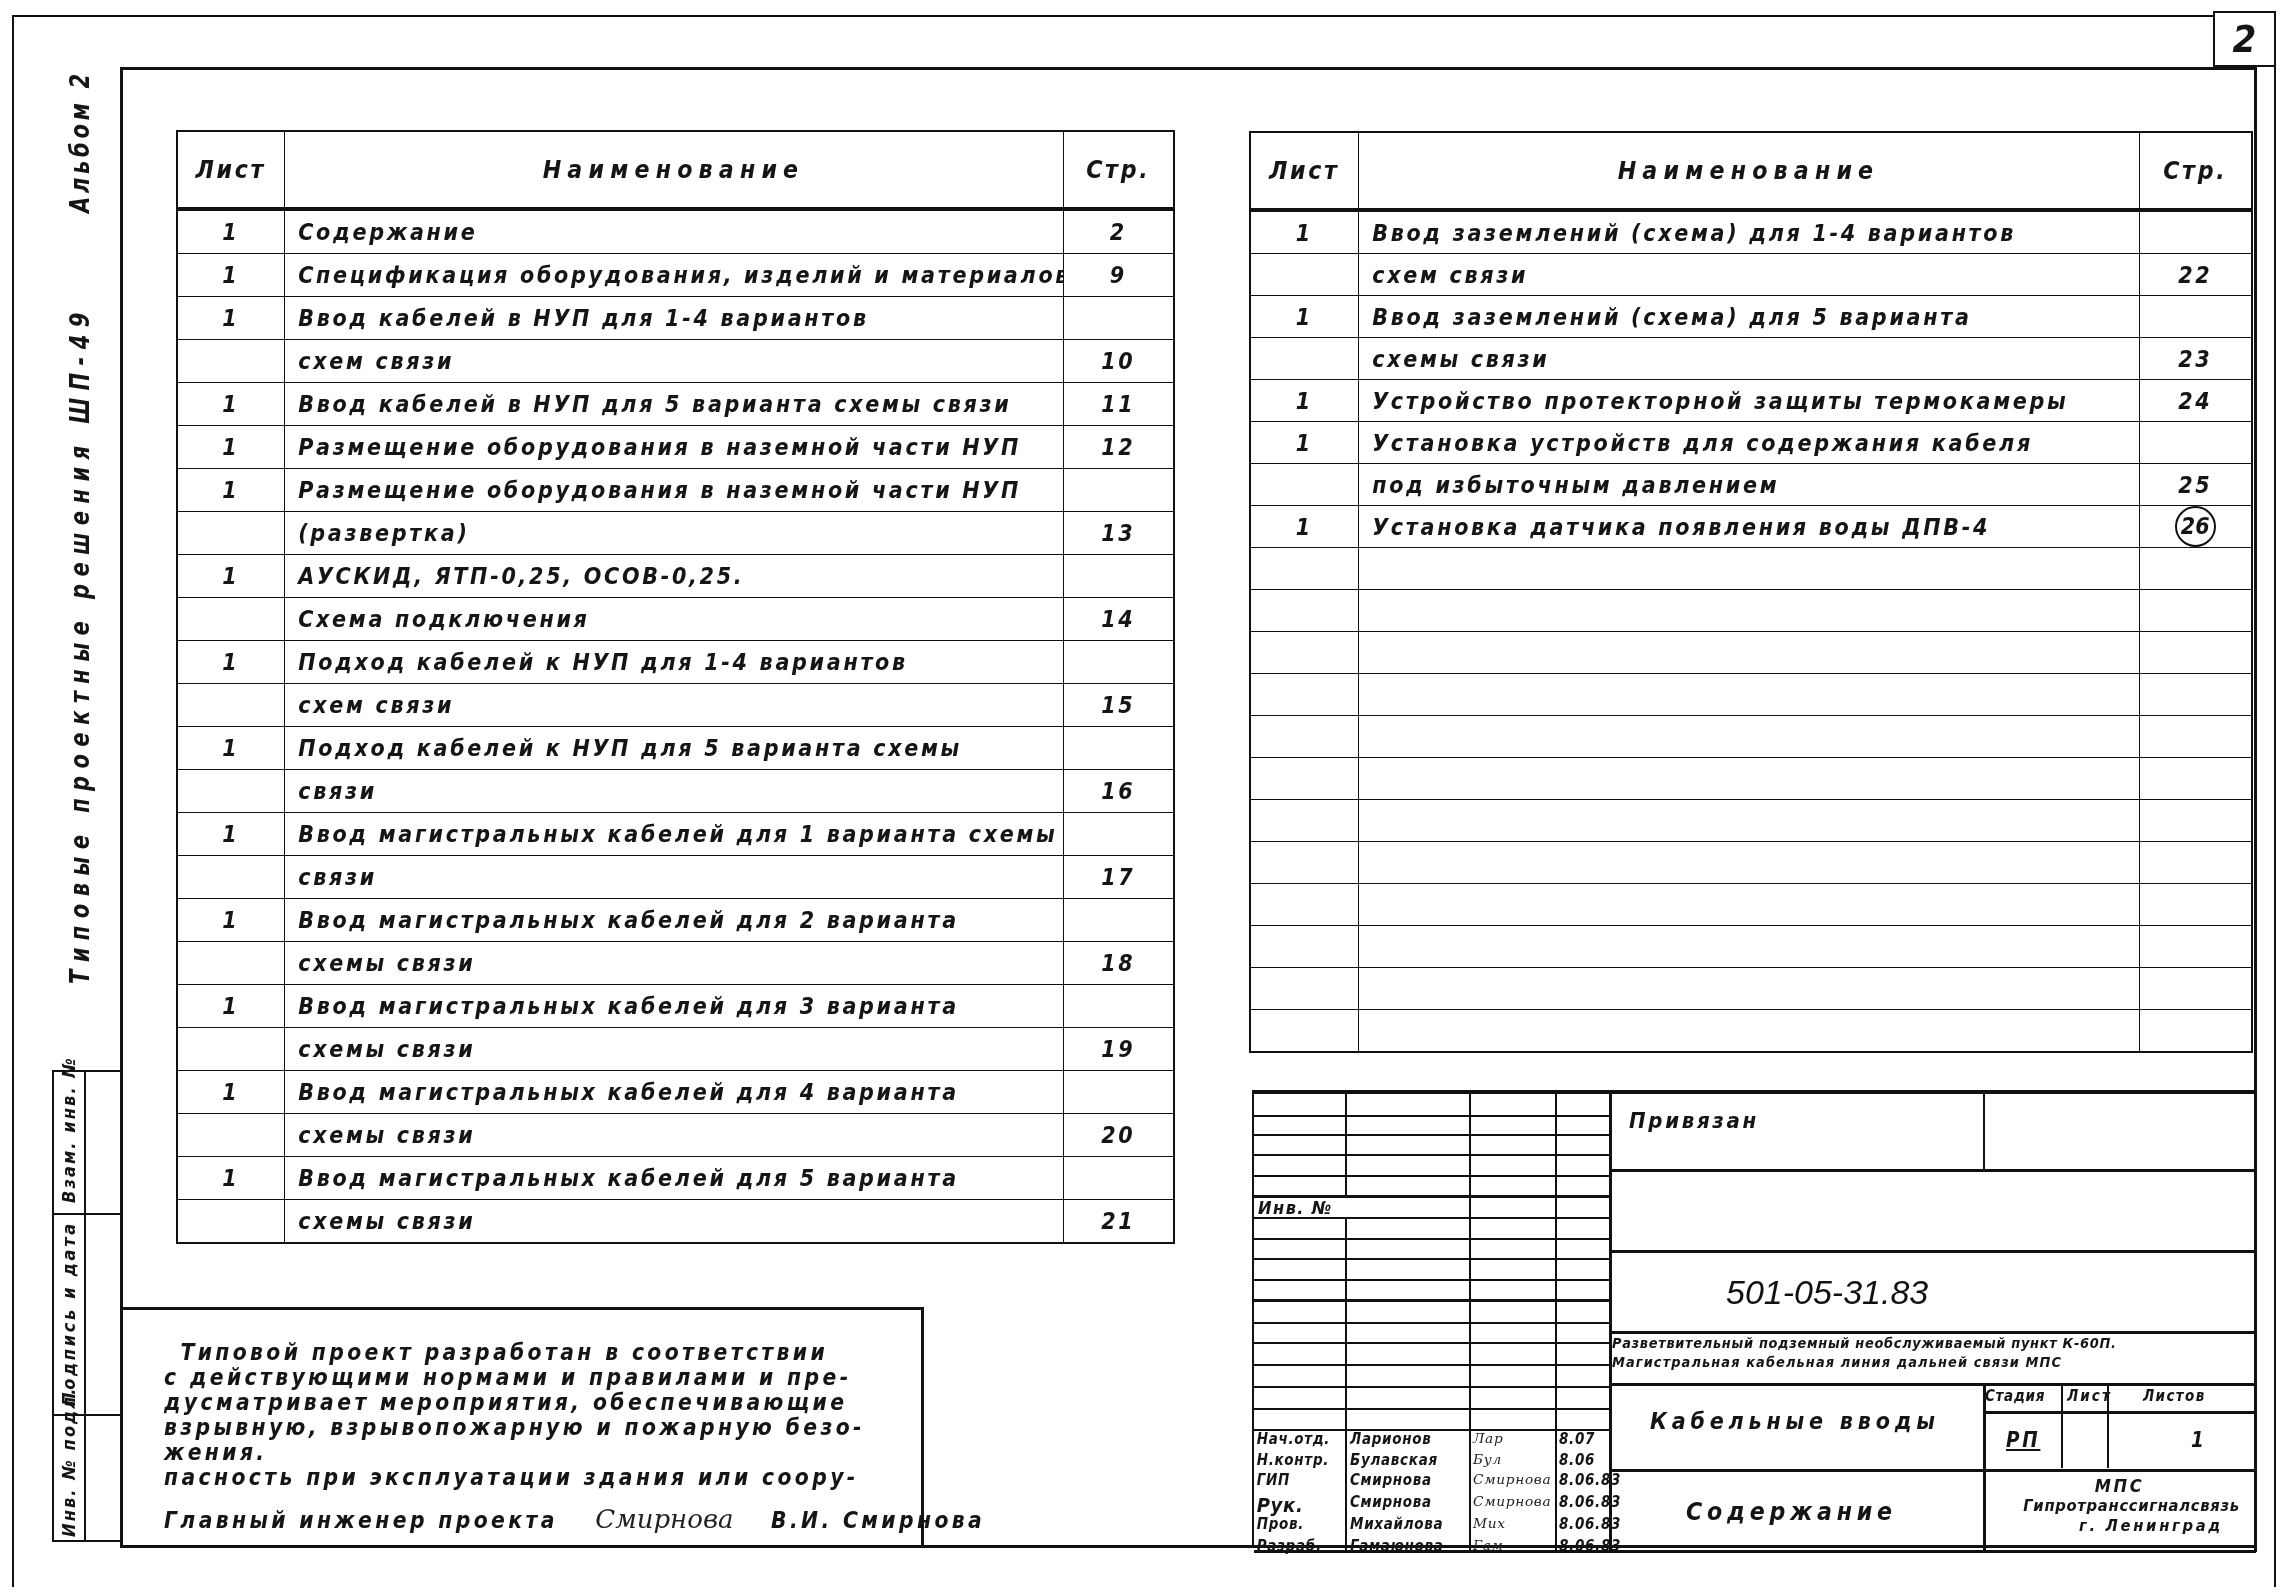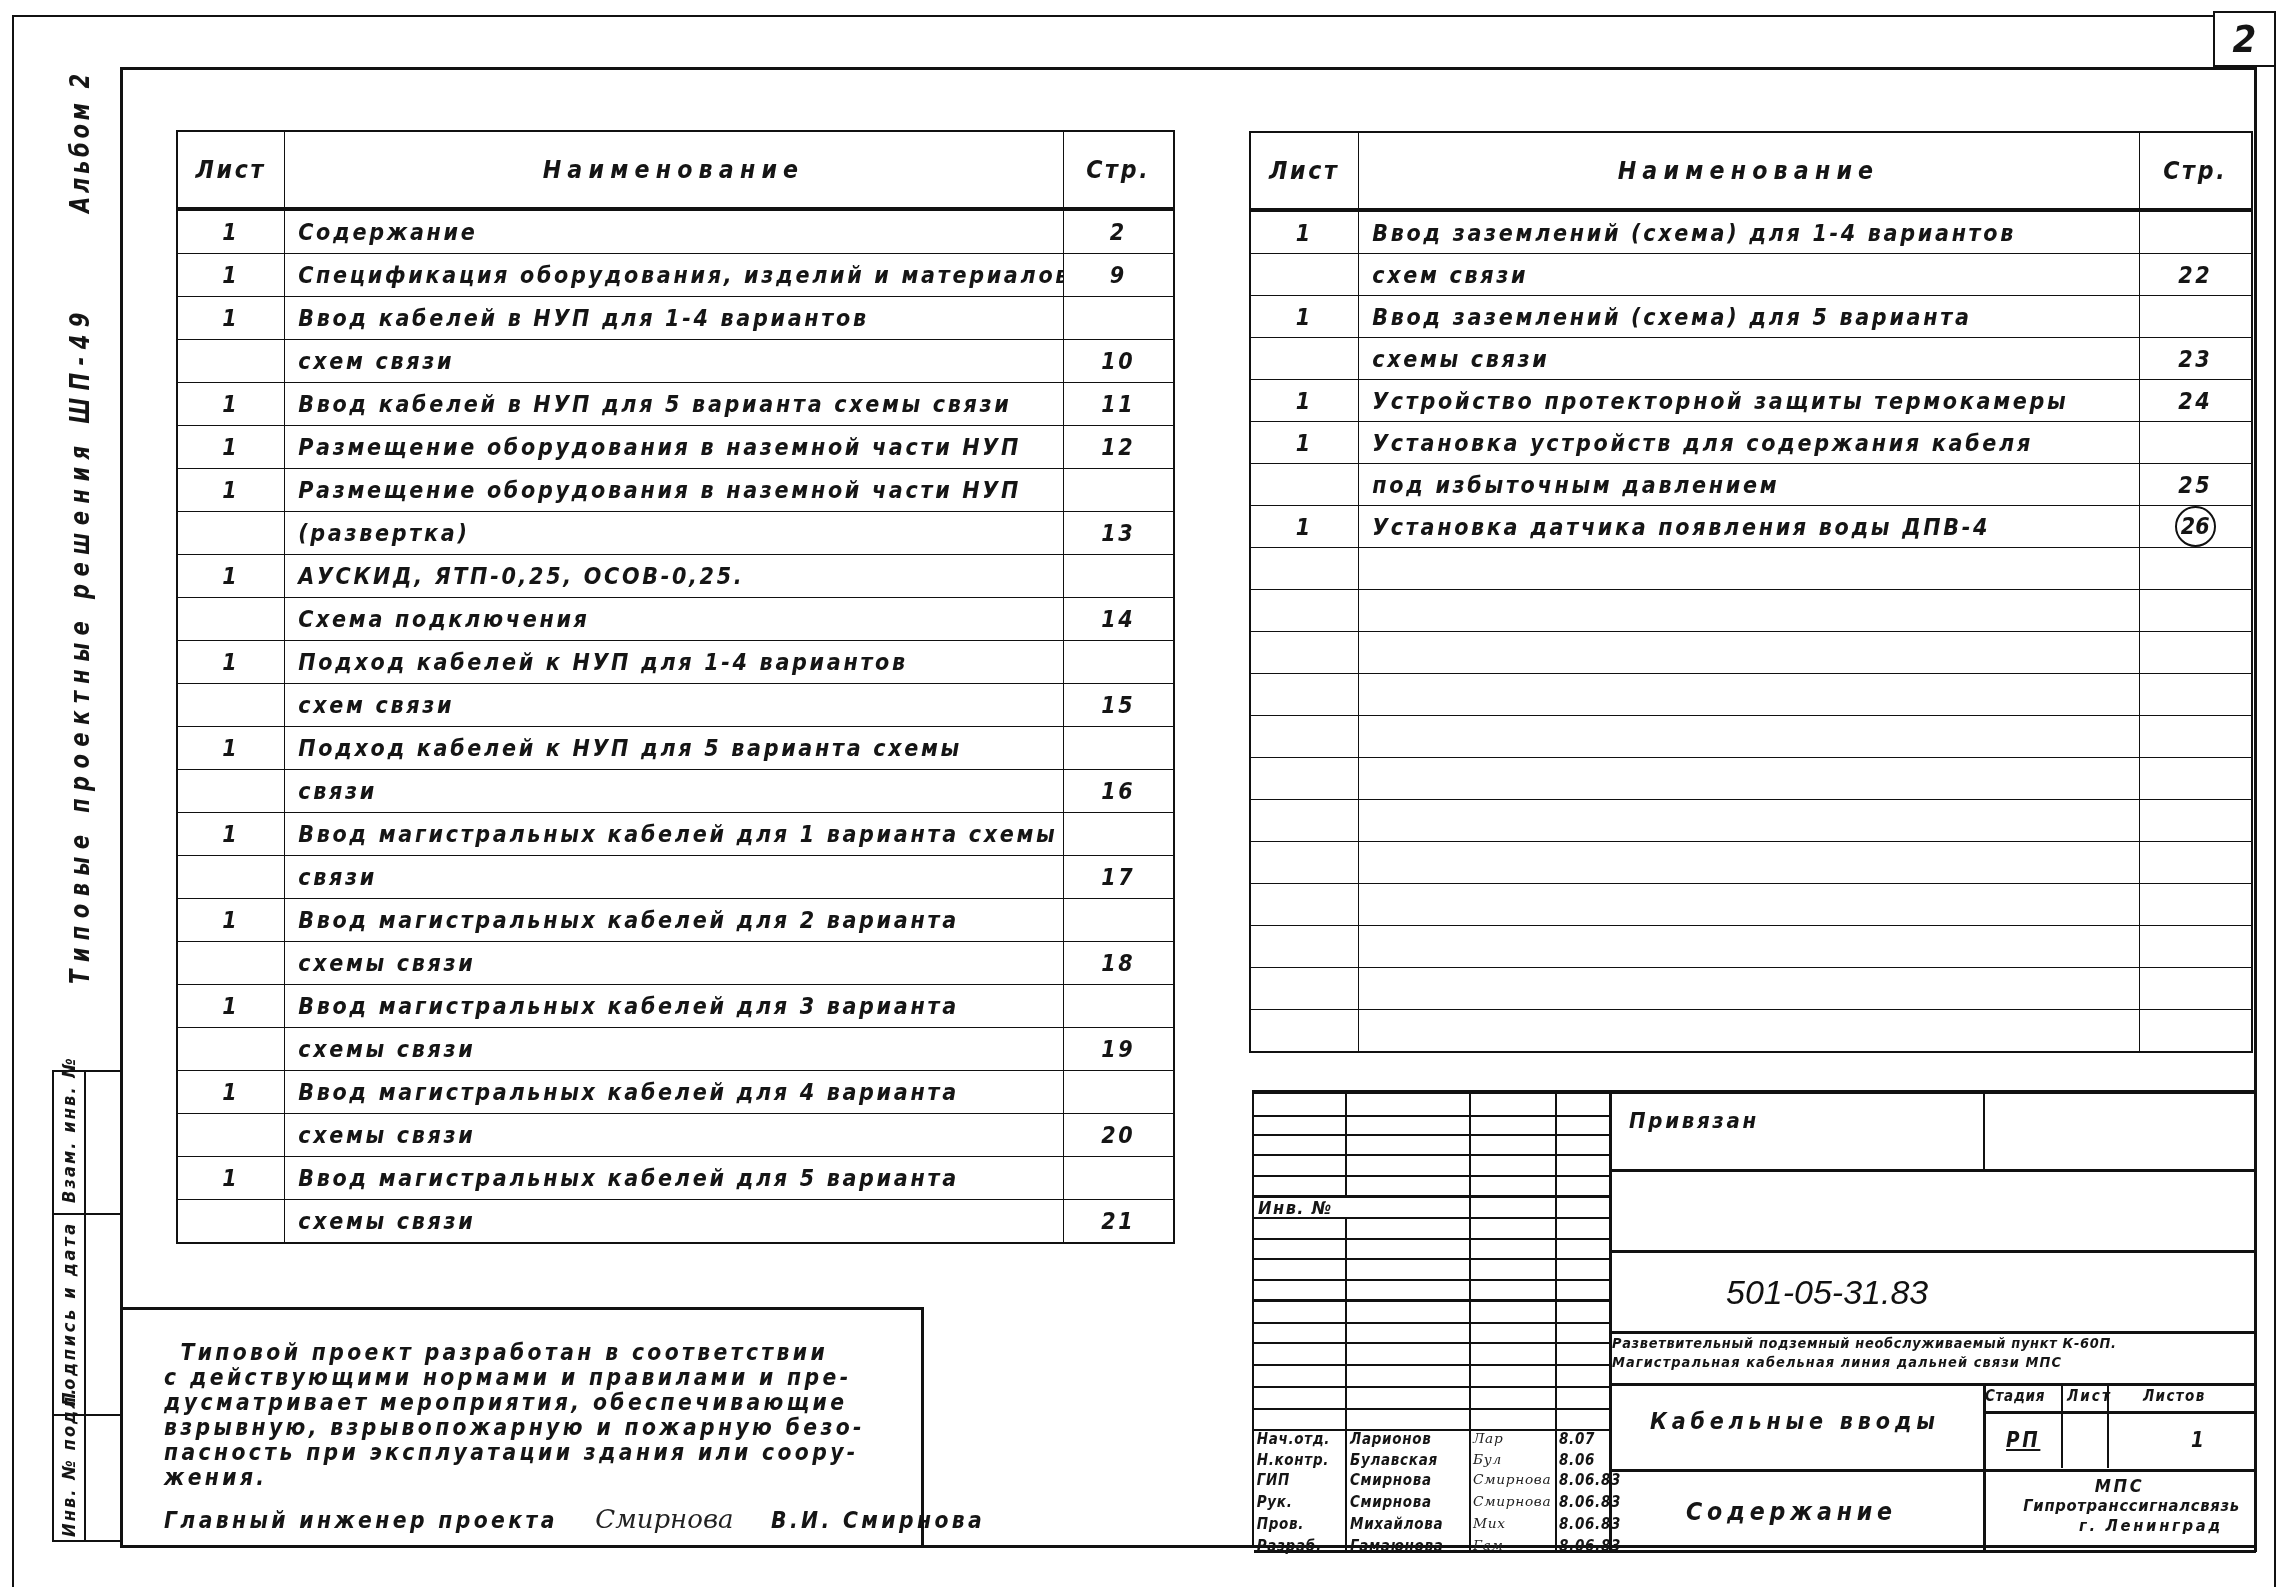--- a/index.html
+++ b/index.html
@@ -317,22 +317,22 @@
       </tr>
     </tbody>
 </table>
 
 <div id="note-box" class="abs"></div>
 <div id="note-text" class="abs handc">
   <div style="padding-left:16.4px;">Типовой проект разработан в соответствии</div>
   <div>с действующими нормами и правилами и пре-</div>
   <div>дусматривает мероприятия, обеспечивающие</div>
   <div>взрывную, взрывопожарную и пожарную безо-</div>
+  <div>жения.</div>
   <div>пасность при эксплуатации здания или соору-</div>
-  <div>жения.</div>
 </div>
 <div id="signature-line" class="abs handc">
   <span>Главный инженер проекта</span>
   <span class="sig" style="margin:0 27px;font-size:26px;">Смирнова</span>
   <span>В.И. Смирнова</span>
 </div>
 
 <div id="title-block" class="abs">
 
   <div class="tb-line-v" style="left:91px;top:0;height:101px;"></div>
@@ -397,21 +397,21 @@
       <div class="tb-text handc sig" style="left: 219px; top: 336px; font-size: 13.7px; letter-spacing: 0.7px;">Лар</div>
       <div class="tb-text handc" style="left: 305px; top: 336px; font-size: 15px; letter-spacing: 0.7px;">8.07</div>
       <div class="tb-text handc" style="left: 2.7px; top: 357px; font-size: 15px; letter-spacing: 0.7px;">Н.контр.</div>
       <div class="tb-text handc" style="left: 96px; top: 357px; font-size: 15px; letter-spacing: 0.7px;">Булавская</div>
       <div class="tb-text handc sig" style="left: 219px; top: 357px; font-size: 13.7px; letter-spacing: 0.7px;">Бул</div>
       <div class="tb-text handc" style="left: 305px; top: 357px; font-size: 15px; letter-spacing: 0.7px;">8.06</div>
       <div class="tb-text handc" style="left: 2.7px; top: 377px; font-size: 15px; letter-spacing: 0.7px;">ГИП</div>
       <div class="tb-text handc" style="left: 96px; top: 377px; font-size: 15px; letter-spacing: 0.7px;">Смирнова</div>
       <div class="tb-text handc sig" style="left: 219px; top: 377px; font-size: 13.7px; letter-spacing: 0.7px;">Смирнова</div>
       <div class="tb-text handc" style="left: 305px; top: 377px; font-size: 15px; letter-spacing: 0.7px;">8.06.83</div>
-      <div class="tb-text handc" style="left: 2.7px; top: 399px; font-size: 15px; letter-spacing: 0.7px;">Рук.</div>
+      <div class="tb-text handc" style="left: 2.7px; top: 399px; font-size: 20px; letter-spacing: 0.7px;">Рук.</div>
       <div class="tb-text handc" style="left: 96px; top: 399px; font-size: 15px; letter-spacing: 0.7px;">Смирнова</div>
       <div class="tb-text handc sig" style="left: 219px; top: 399px; font-size: 13.7px; letter-spacing: 0.7px;">Смирнова</div>
       <div class="tb-text handc" style="left: 305px; top: 399px; font-size: 15px; letter-spacing: 0.7px;">8.06.83</div>
       <div class="tb-text handc" style="left: 2.7px; top: 421px; font-size: 15px; letter-spacing: 0.7px;">Пров.</div>
       <div class="tb-text handc" style="left: 96px; top: 421px; font-size: 15px; letter-spacing: 0.7px;">Михайлова</div>
       <div class="tb-text handc sig" style="left: 219px; top: 421px; font-size: 13.7px; letter-spacing: 0.7px;">Мих</div>
       <div class="tb-text handc" style="left: 305px; top: 421px; font-size: 15px; letter-spacing: 0.7px;">8.06.83</div>
       <div class="tb-text handc" style="left: 2.7px; top: 443px; font-size: 15px; letter-spacing: 0.7px;">Разраб.</div>
       <div class="tb-text handc" style="left: 96px; top: 443px; font-size: 15px; letter-spacing: 0.7px;">Гамаюнова</div>
       <div class="tb-text handc sig" style="left: 219px; top: 443px; font-size: 13.7px; letter-spacing: 0.7px;">Гам</div>

